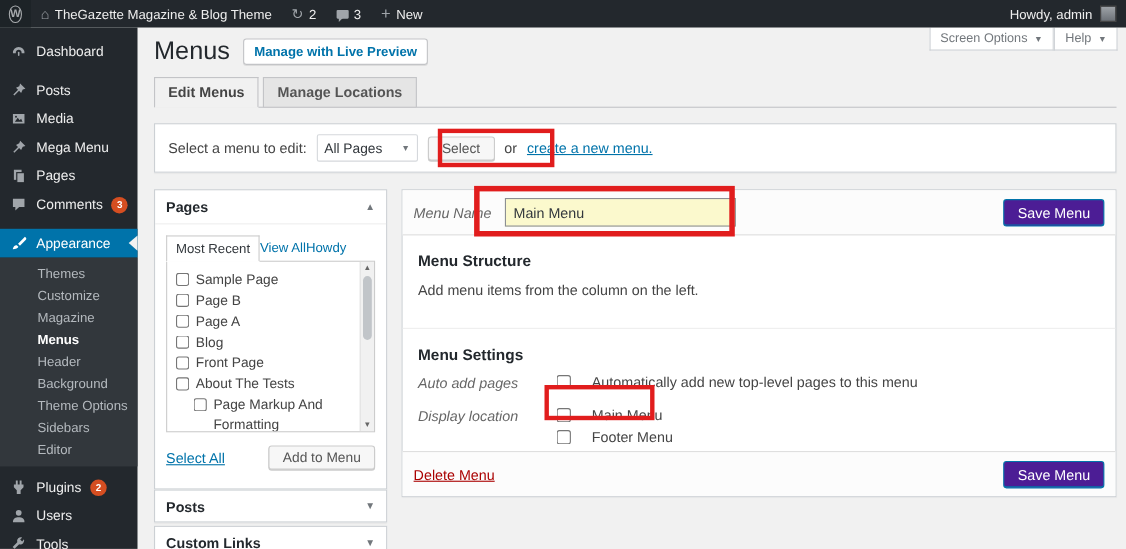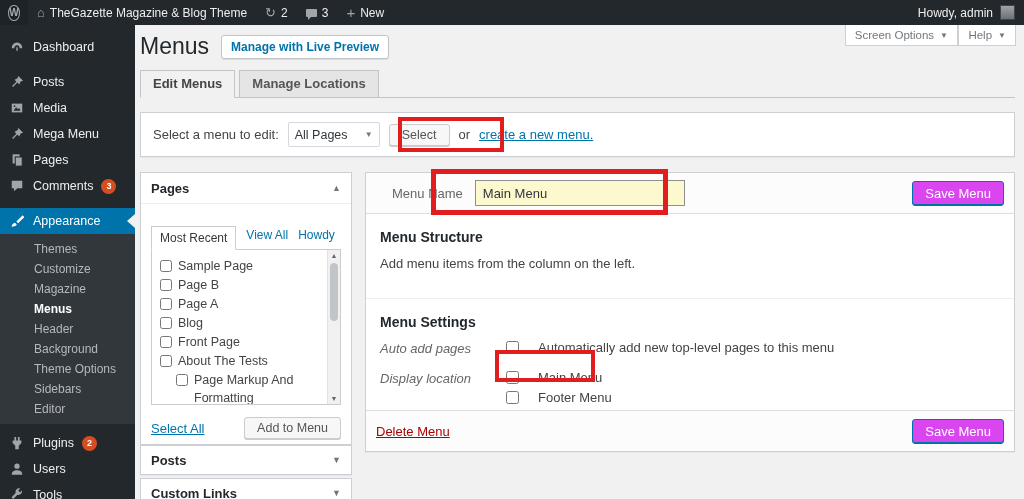--- a/index.html
+++ b/index.html
@@ -14,21 +14,21 @@
   .wp-circle { display:inline-block; width:16px; height:16px; border:1.5px solid #a7aaad; border-radius:50%;
                color:#a7aaad; font-size:10px; font-weight:bold; text-align:center; line-height:14px; }
   .ab-icon { color:#a0a5aa; font-size:13px; line-height:1; }
   .bubble { position:relative; width:11px; height:8px; background:#a0a5aa; border-radius:1px; display:inline-block; }
   .bubble::after { content:""; position:absolute; left:2px; bottom:-3px; border:3px solid transparent; border-top-color:#a0a5aa; border-left-color:#a0a5aa; }
   .ab-spacer { flex:1; }
   .ab-howdy { gap:7px; }
   .avatar { width:15px; height:15px; background:linear-gradient(#9ea3a8,#6c7177); border:1px solid #444; }
 
   
-  .sidebar { position:absolute; top:25px; left:0; width:135px; height:474px; background:#23282d; z-index:40; }
+  .sidebar { position:absolute; top:25px; left:0; width:125px; height:474px; background:#23282d; z-index:40; }
   .sb-item { height:26px; display:flex; align-items:center; gap:8px; padding-left:10px;
              color:#eee; font-size:12.5px; cursor:pointer; position:relative; }
   .sb-icon { width:15px; height:15px; color:#a0a5aa; flex:0 0 15px; }
   .sb-icon svg { width:14px; height:14px; fill:currentColor; display:block; }
   .sb-gap { height:9px; }
   .sb-item.active { background:#0073aa; color:#fff; }
   .sb-item.active .sb-icon { color:#fff; }
   .sb-arrow { position:absolute; right:0; top:50%; margin-top:-7px; width:0; height:0;
               border:7px solid transparent; border-right:8px solid #f1f1f1; border-left:none; }
   .badge { background:#d54e21; color:#fff; border-radius:9px; font-size:9px; font-weight:bold;
@@ -64,21 +64,21 @@
                    font-size:12.5px; padding:3px 12px; cursor:pointer; box-shadow:0 1px 0 #ccc;text-align:right; }
   a.wp-link { color:#0073aa; text-decoration:underline; cursor:pointer; font-size:13px; }
 
   
   .panel { position:absolute; background:#fff; border:1px solid #ccd0d4; box-shadow:0 1px 1px rgba(0,0,0,.04); }
   .panel-head { height:31px; display:flex; align-items:center; justify-content:space-between;
                 padding:0 10px; font-size:13px; font-weight:bold; color:#23282d; border-bottom:1px solid #eee; cursor:pointer; }
   .acc-arrow { color:#72777c; font-size:9px; }
   #pages-panel { left:15px; top:147px; width:212px; height:273px; }
   .pages-body { padding:9px 10px 0; }
-  .mini-tabs { display:flex; align-items:center; gap:10px; font-size:12px; height:24px; position:relative; z-index:2;margin-top:12px; }
+  .mini-tabs { display:flex; align-items:flex-end; gap:0; font-size:12px; height:24px; position:relative; z-index:2; }
   .mini-tab-active { border:1px solid #ccc; border-bottom:1px solid #fff; background:#fff; padding:4px 8px; color:#32373c; margin-bottom:-1px; }
   .mini-link { color:#0073aa; cursor:pointer; padding-bottom:5px; }
   .pl-box { position:relative; border:1px solid #ccc; height:156px; overflow:hidden; padding:7px 16px 0 8px; }
   .pl-item { display:flex; align-items:flex-start; gap:6px; font-size:12.5px; color:#444; line-height:18px; margin-bottom:1px; }
   .pl-item.indent { padding-left:16px; }
   .pl-item input { width:12px; height:12px; margin-top:3px; flex:0 0 12px; }
   .scrollbar { position:absolute; right:0; top:0; bottom:0; width:13px; background:#f1f1f1; border-left:1px solid #e2e2e2;
                font-size:7px; color:#666; text-align:center; }
   .sb-up { position:absolute; top:2px; left:0; right:0; }
   .sb-down { position:absolute; bottom:2px; left:0; right:0; }
@@ -86,25 +86,25 @@
   .pages-foot { display:flex; align-items:center; justify-content:space-between; padding:12px 0 0; }
   .select-all { font-size:12.5px; }
   #posts-panel { left:15px; top:420px; width:212px; height:30px; }
   #custom-panel { left:15px; top:453px; width:212px; height:46px; }
   #posts-panel .panel-head, #custom-panel .panel-head { border-bottom:none; height:28px; }
 
   
   #editor { left:240px; top:147px; width:650px; height:280px; padding:0; }
   .editor-topbar { height:41px; background:#fcfcfc; border-bottom:1px solid #dfdfdf;
                    display:flex; align-items:center; padding:0 10px; gap:12px; }
-  .italic-label { font-size:13px; color:#666;margin-left:16px; }
+  .italic-label { font-style:italic; font-size:13px; color:#666; }
   #menu-name-input { width:210px; height:26px; border:1px solid #8c8f94; background:#fbf9cd;
                      font-size:13px; color:#32373c; padding:0 7px; font-family:"Liberation Sans", sans-serif; }
   .flex1 { flex:1; }
-  .btn-primary { background:#d946ef; border:1px solid #0073aa; border-radius:3px; color:#fff;
+  .btn-primary { background:#4c1d95; border:1px solid #0073aa; border-radius:3px; color:#fff;
                  font-size:13px; padding:4px 12px; cursor:pointer; box-shadow:inset 0 -1px 0 #0073aa; }
   .editor-body { padding:15px 14px 0; }
   .section-title { font-size:14px; font-weight:bold; color:#23282d; }
   .help-text { font-size:13px; color:#444; margin-top:11px; }
   .divider { border-top:1px solid #eee; margin:27px -14px 0; }
   .settings { margin-top:15px; }
   .set-row { display:flex; align-items:flex-start; margin-top:10px; }
   .set-label { width:126px; flex:0 0 126px; font-style:italic; font-size:13px; color:#666; padding-top:1px; }
   .set-opts { font-size:13px; color:#444; }
   .chk-row { display:flex; align-items:center; gap:19px; margin-bottom:5px; }

